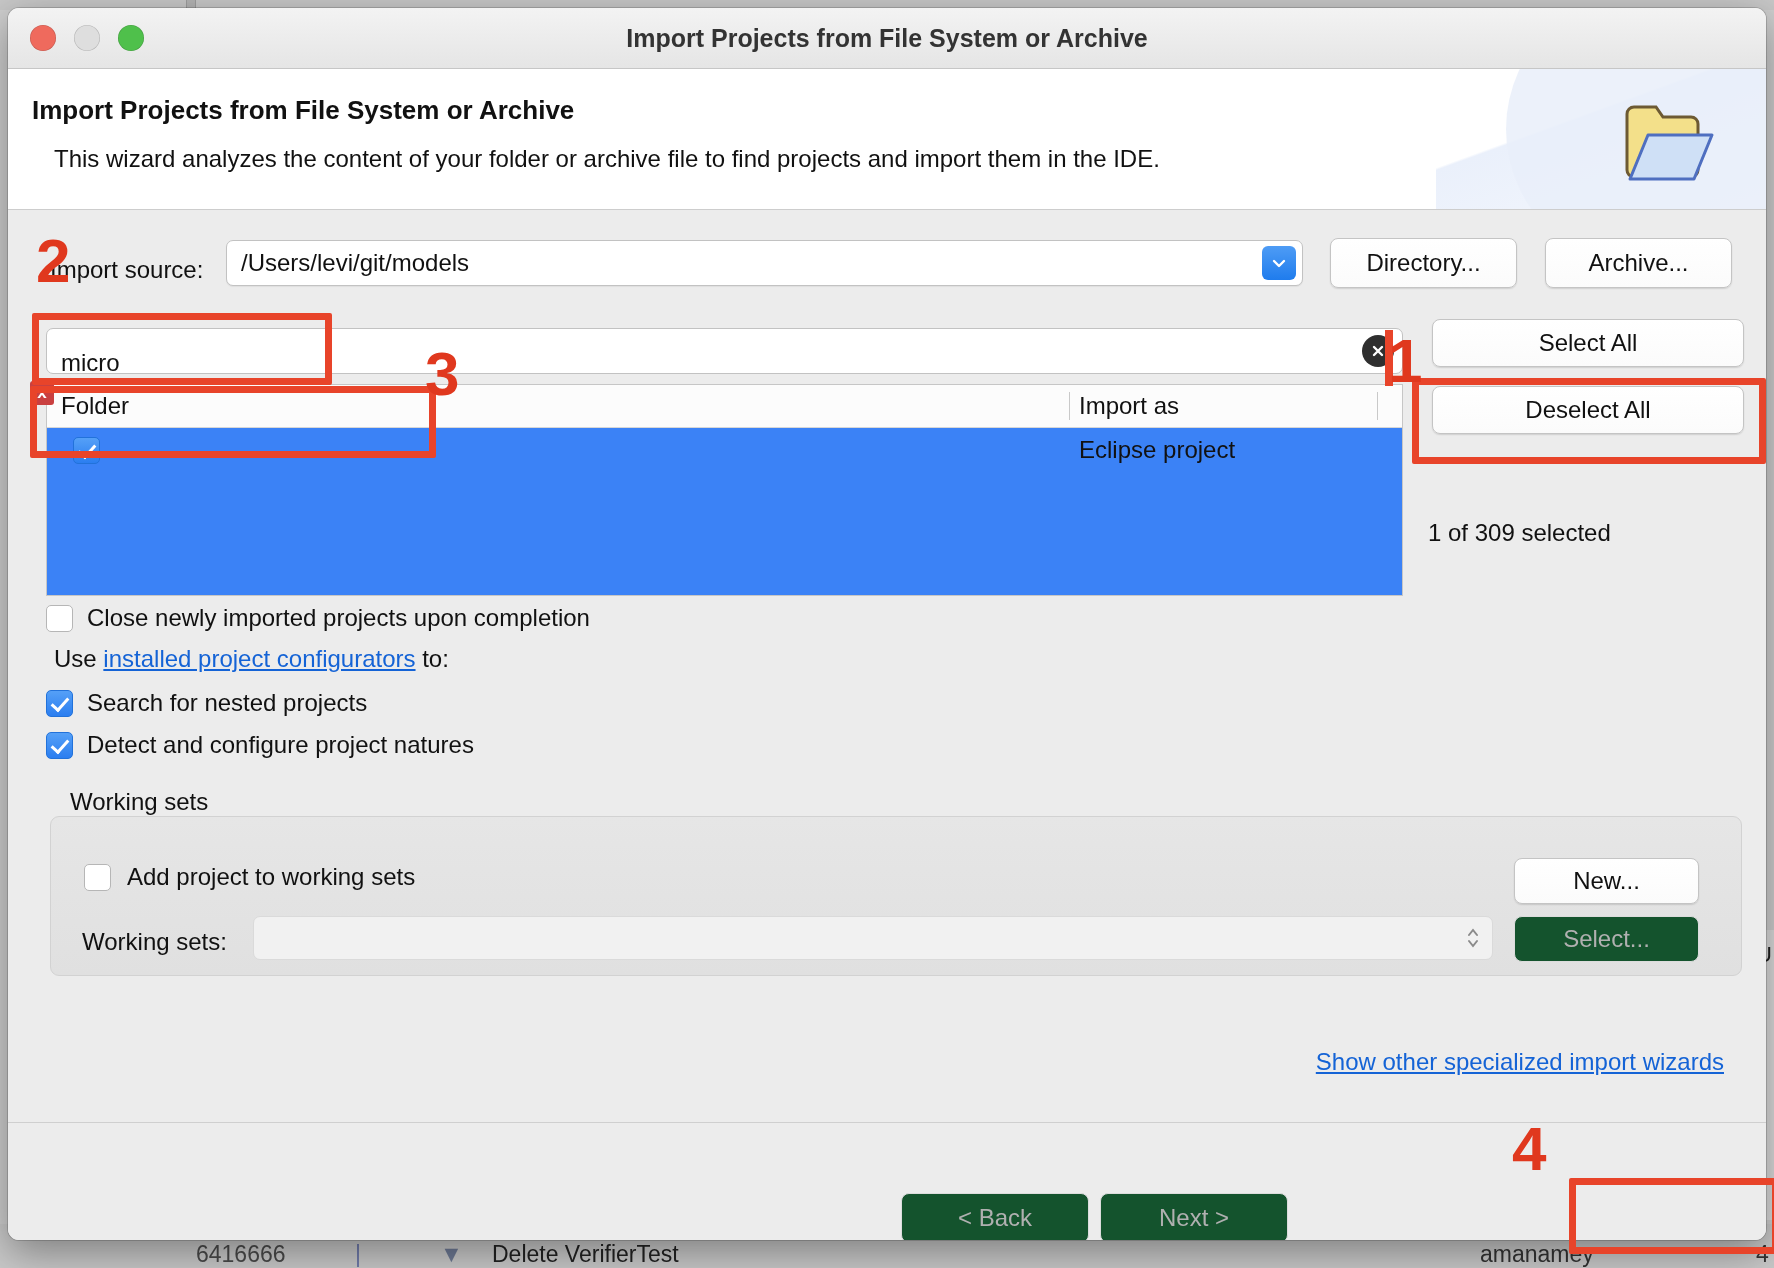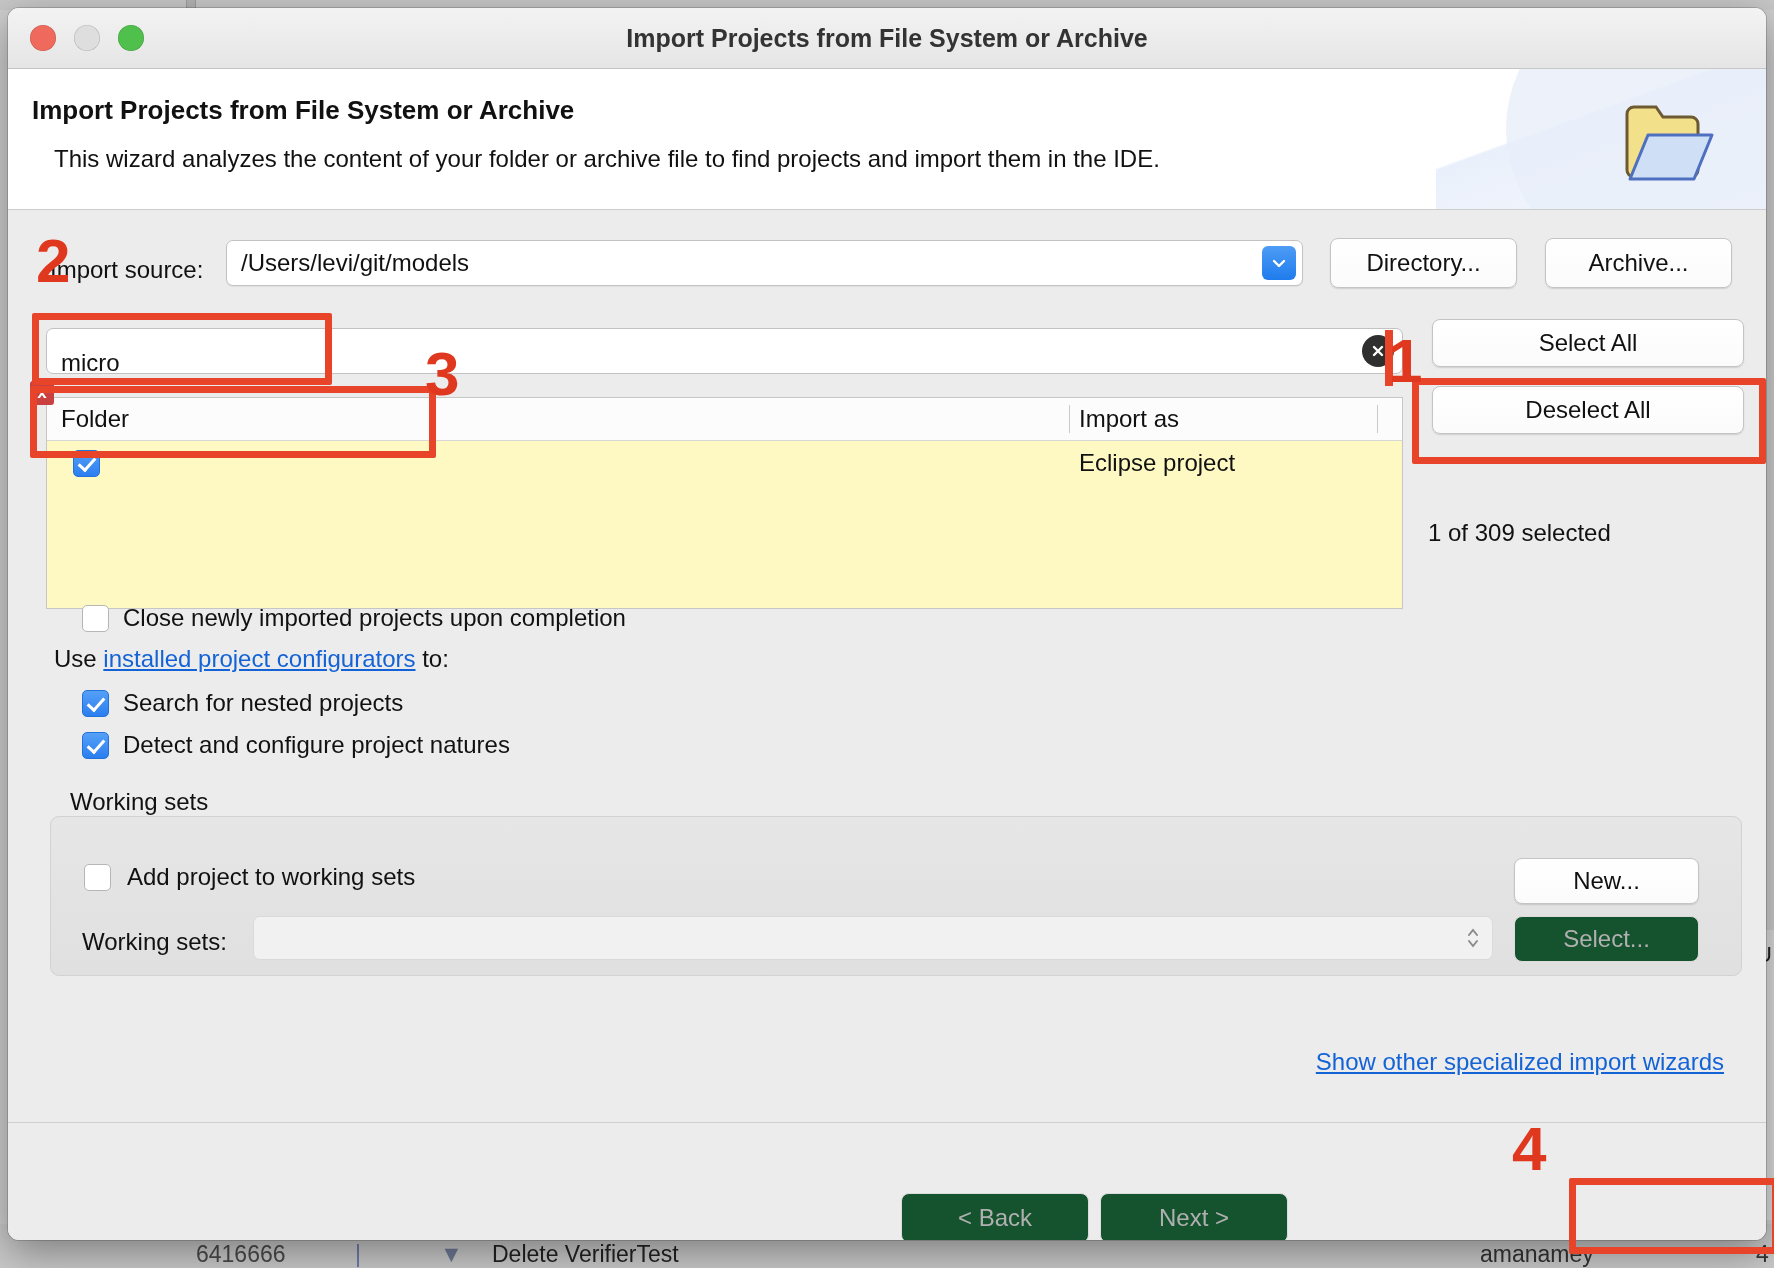--- a/index.html
+++ b/index.html
@@ -85,21 +85,21 @@
   #filter{
     position:absolute;left:38px;top:320px;width:1355px;height:44px;background:#fff;
     border:1px solid #c2c2c2;border-radius:7px;
   }
   #filter .val{position:absolute;left:14px;top:12px;line-height:44px;font-size:24px;color:#111;}
   #filter-clear{position:absolute;right:8px;top:6px;width:32px;height:32px;border-radius:50%;
     background:#2f2f2f;display:flex;align-items:center;justify-content:center;}
 
   
   #table{
-    position:absolute;left:38px;top:389px;width:1355px;height:210px;background:#fef9c3;
+    position:absolute;left:38px;top:376px;width:1355px;height:210px;background:#3b82f6;
     border:1px solid #c6c6c6;
   }
   #thead{height:42px;background:#fcfcfc;border-bottom:1px solid #d7d7d7;position:relative;}
   #thead .th1{position:absolute;left:14px;line-height:42px;font-size:24px;color:#111;}
   #thead .th2{position:absolute;left:1032px;line-height:42px;font-size:24px;color:#111;}
   #thead .sep1{position:absolute;left:1022px;top:7px;width:1px;height:28px;background:#c9c9c9;}
   #thead .sep2{position:absolute;left:1330px;top:7px;width:1px;height:28px;background:#c9c9c9;}
   .trow{position:relative;height:44px;}
   .trow .cb{position:absolute;left:26px;top:9px;}
   .trow .c-folder{position:absolute;left:96px;line-height:44px;font-size:24px;color:#111;}
@@ -113,21 +113,21 @@
        border:solid #fff;border-width:0 3px 3px 0;transform:rotate(42deg);}
 
   
   #btn-select-all{position:absolute;left:1424px;top:311px;width:310px;height:46px;}
   #btn-deselect-all{position:absolute;left:1424px;top:378px;width:310px;height:46px;}
   #sel-count{position:absolute;left:1420px;top:511px;font-size:24px;color:#111;}
   #hide-open-row{position:absolute;left:1416px;top:554px;display:flex;align-items:center;gap:12px;}
   #hide-open-row .t{font-size:24px;color:#111;}
 
   
-  .optrow{position:absolute;display:flex;align-items:center;gap:14px;margin-left:36px;}
+  .optrow{position:absolute;display:flex;align-items:center;gap:14px;}
   .optrow .t{font-size:24px;color:#111;}
   #opt-close{left:38px;top:596px;}
   #use-line{position:absolute;left:46px;top:637px;font-size:24px;color:#111;}
   #use-line a{color:#1463d6;text-decoration:underline;}
   #opt-nested{left:38px;top:681px;}
   #opt-natures{left:38px;top:723px;}
 
   
   #ws-title{position:absolute;left:62px;top:780px;font-size:24px;color:#111;}
   #ws-box{position:absolute;left:42px;top:808px;width:1690px;height:158px;

